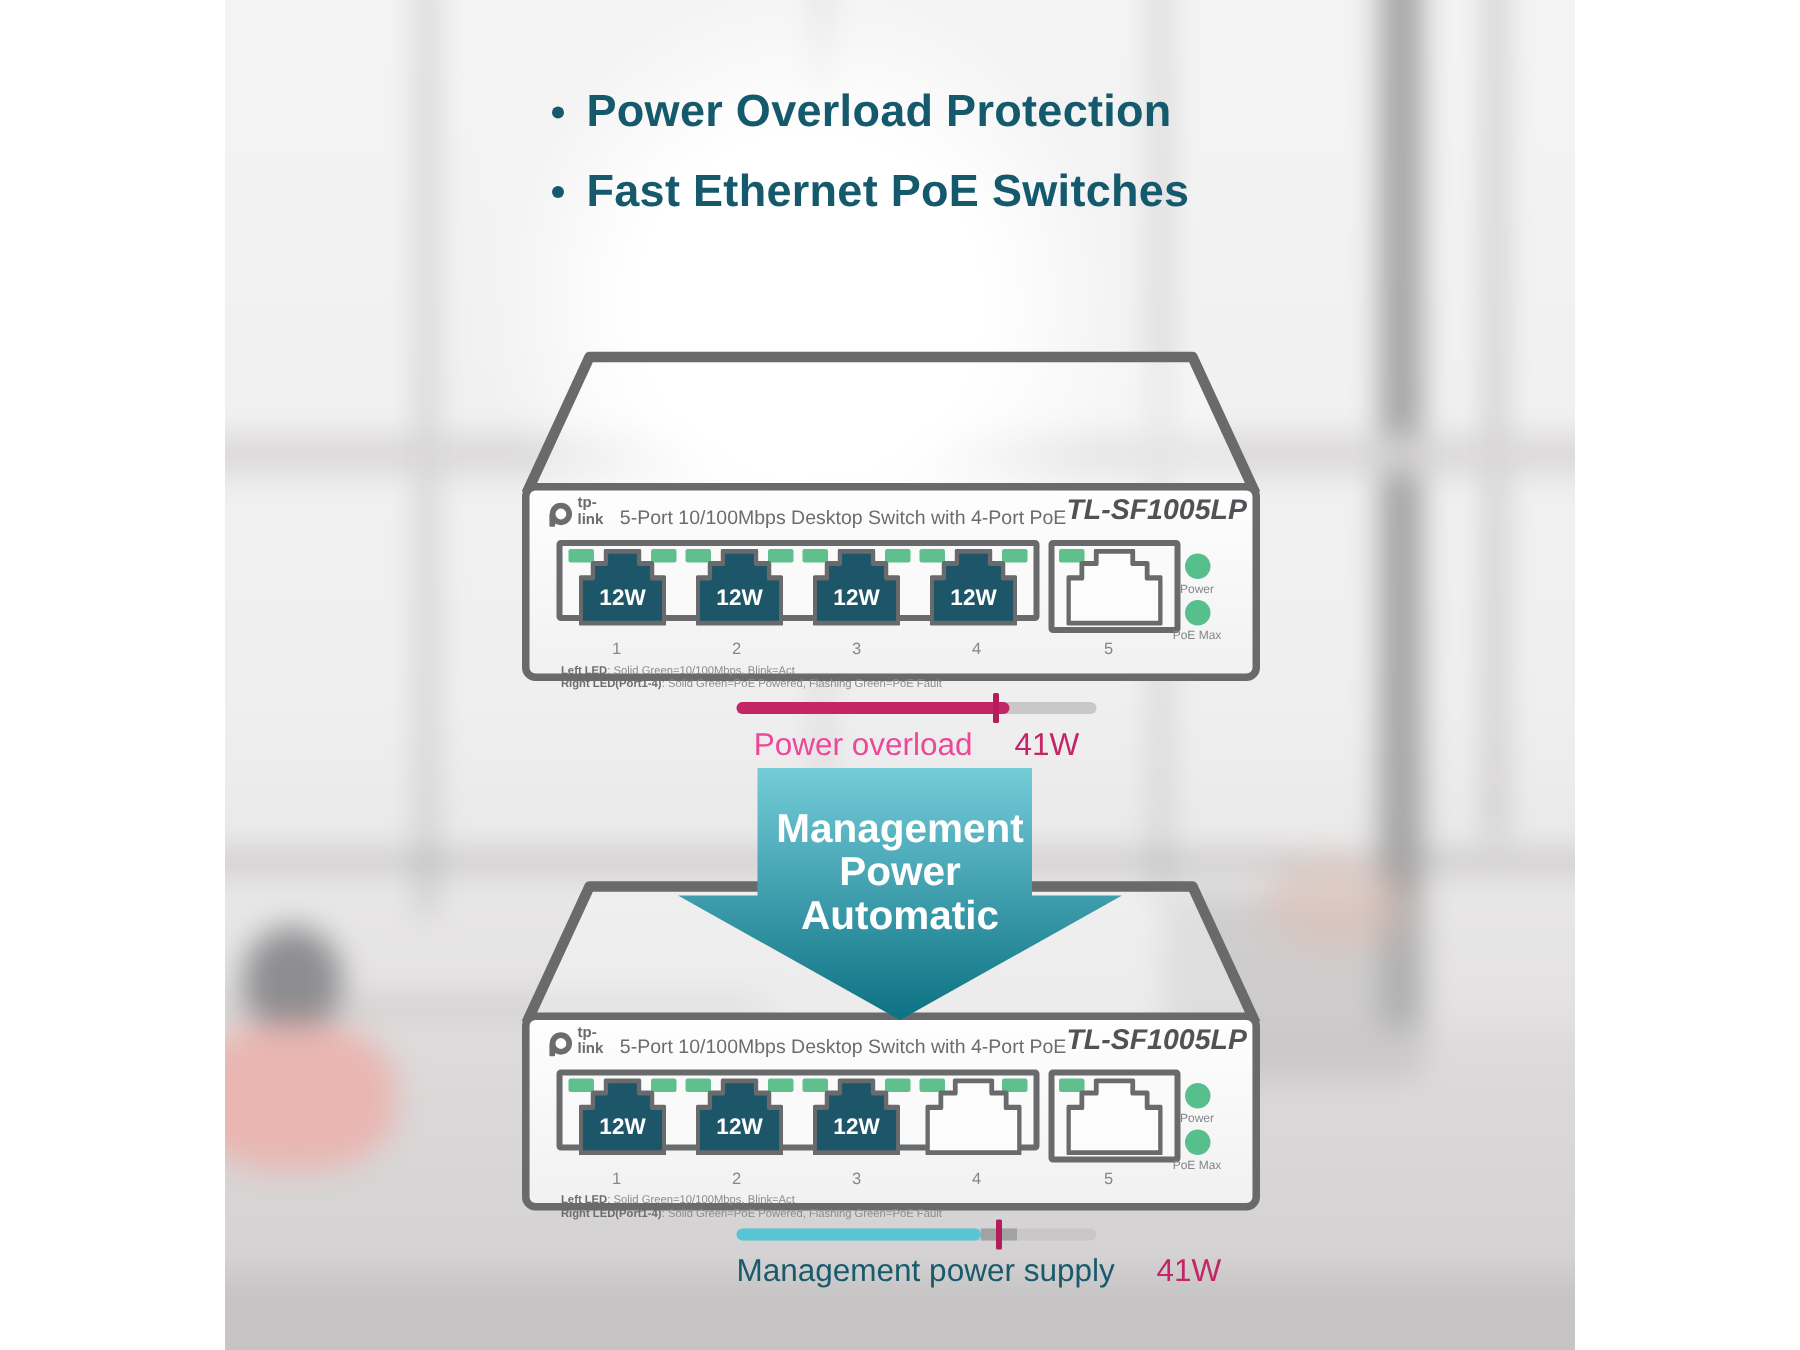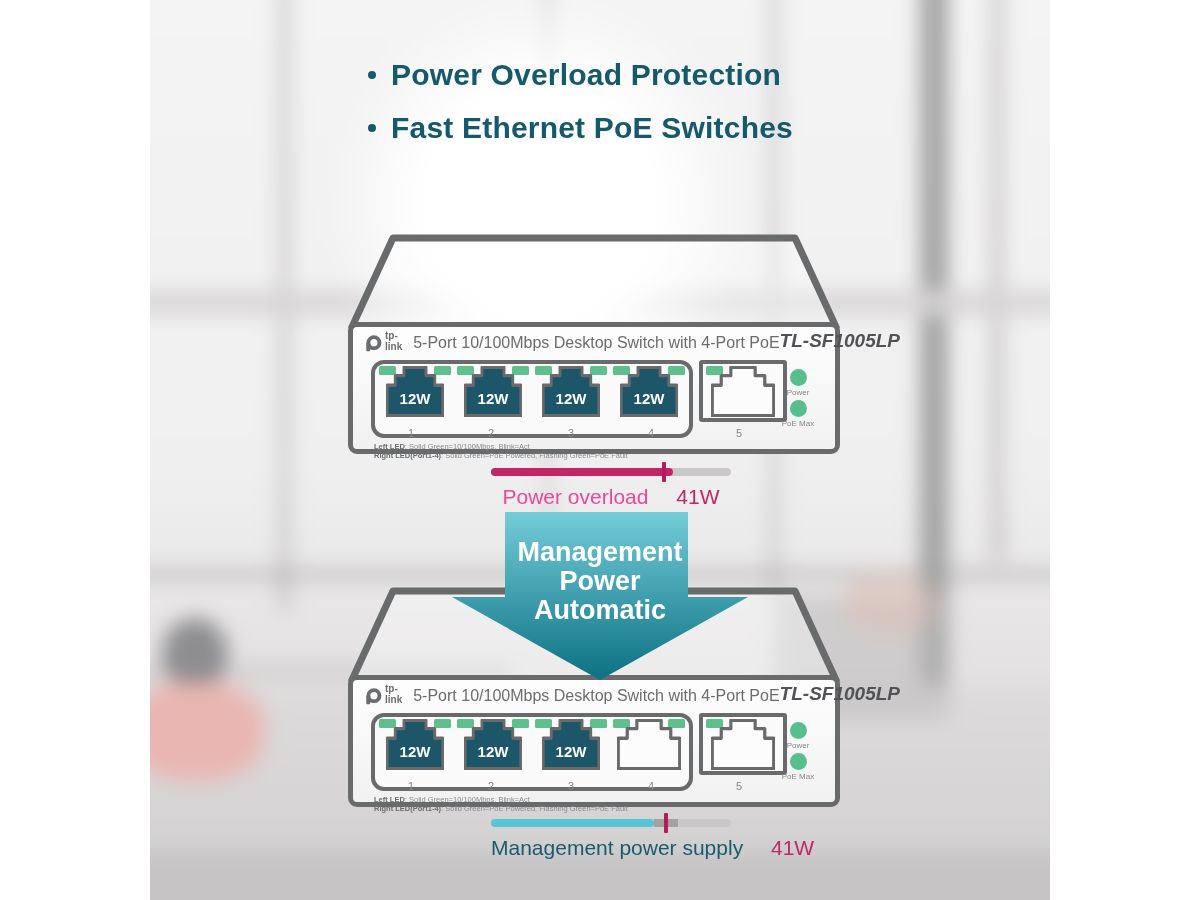--- a/index.html
+++ b/index.html
@@ -18,25 +18,25 @@
   .btext{font-size:30px;font-weight:700;color:#15596d;letter-spacing:.2px;white-space:nowrap}
 
   
   .switch{position:absolute;left:348px;width:492px;height:224px;z-index:2}
   .lid{position:absolute;left:0;top:0;width:492px;height:96px}
   .face{position:absolute;left:0;top:89px;width:492px;height:132px;box-sizing:border-box;
         background:linear-gradient(180deg,#fefefe,#f2f1f1);border:5px solid #696a6c;border-radius:9px}
   .hdr{position:absolute;left:12px;right:11px;top:5px;height:20px;display:flex;align-items:flex-end}
   .logo{width:17px;height:17px;flex:0 0 auto}
   .brand{font-size:10px;font-weight:700;color:#6b6c6e;margin-left:3px}
-  .title{font-size:16px;color:#6b6c6e;margin-left:11px;white-space:nowrap}
+  .title{font-size:13px;color:#6b6c6e;margin-left:11px;white-space:nowrap}
   .model{margin-left:auto;font-size:19px;font-style:italic;font-weight:700;color:#515256;white-space:nowrap}
 
-  .ports-main{position:absolute;left:18px;top:33px;width:322px;height:78px;box-sizing:border-box;
-              border:4px solid #696a6c;border-radius:13px;display:flex;padding:0 1px;background:#fbfafa}
+  .ports-main{position:absolute;left:18px;top:33px;width:322px;height:54px;box-sizing:border-box;
+              border:4px solid #696a6c;border-radius:3px;display:flex;padding:0 1px;background:#fbfafa}
   .ports-single{position:absolute;left:346px;top:33px;width:88px;height:62px;box-sizing:border-box;
               border:4px solid #696a6c;border-radius:3px;display:flex;background:#fbfafa}
   .slot{position:relative;flex:1 1 0;margin:0 1px}
   .pled{position:absolute;top:2px;width:17px;height:9px;background:#5fc08d;border-radius:1.5px}
   .pled.l{left:2px}.pled.r{right:2px}
   .jack{position:absolute;left:50%;transform:translateX(-50%);top:2px;height:51px;width:58px}
   .jack.socket{width:64px}
   .jack polygon{stroke:#696a6c;stroke-width:5;stroke-linejoin:round}
   .jack.plug polygon{fill:#1d5669}
   .jack.socket polygon{fill:#fcfcfc}

